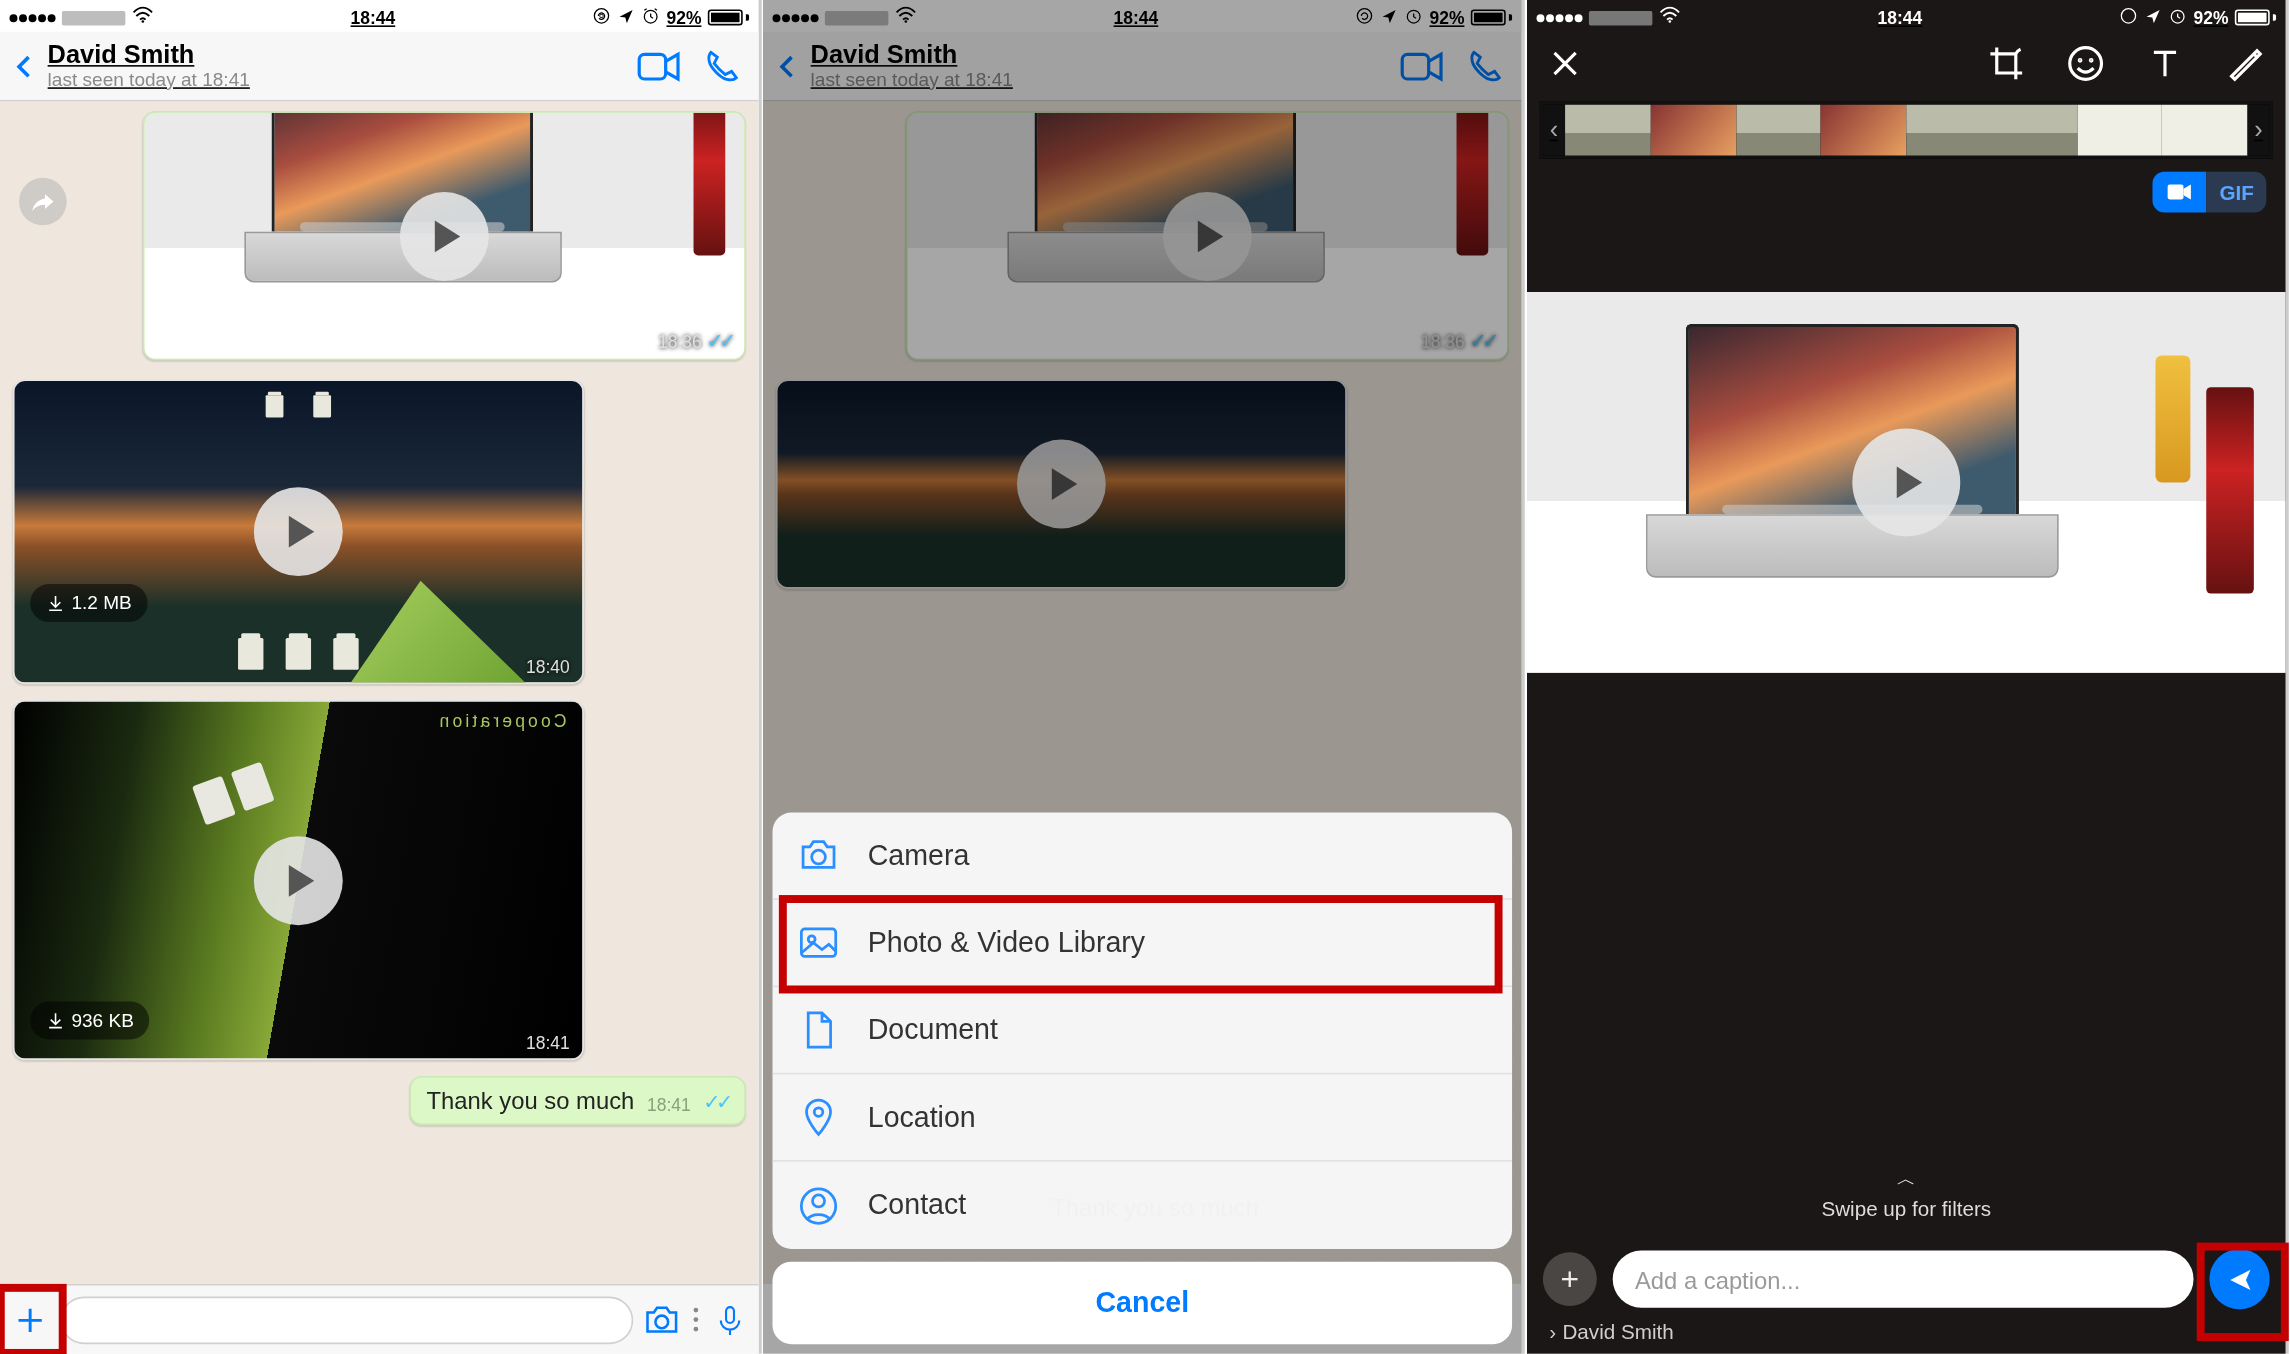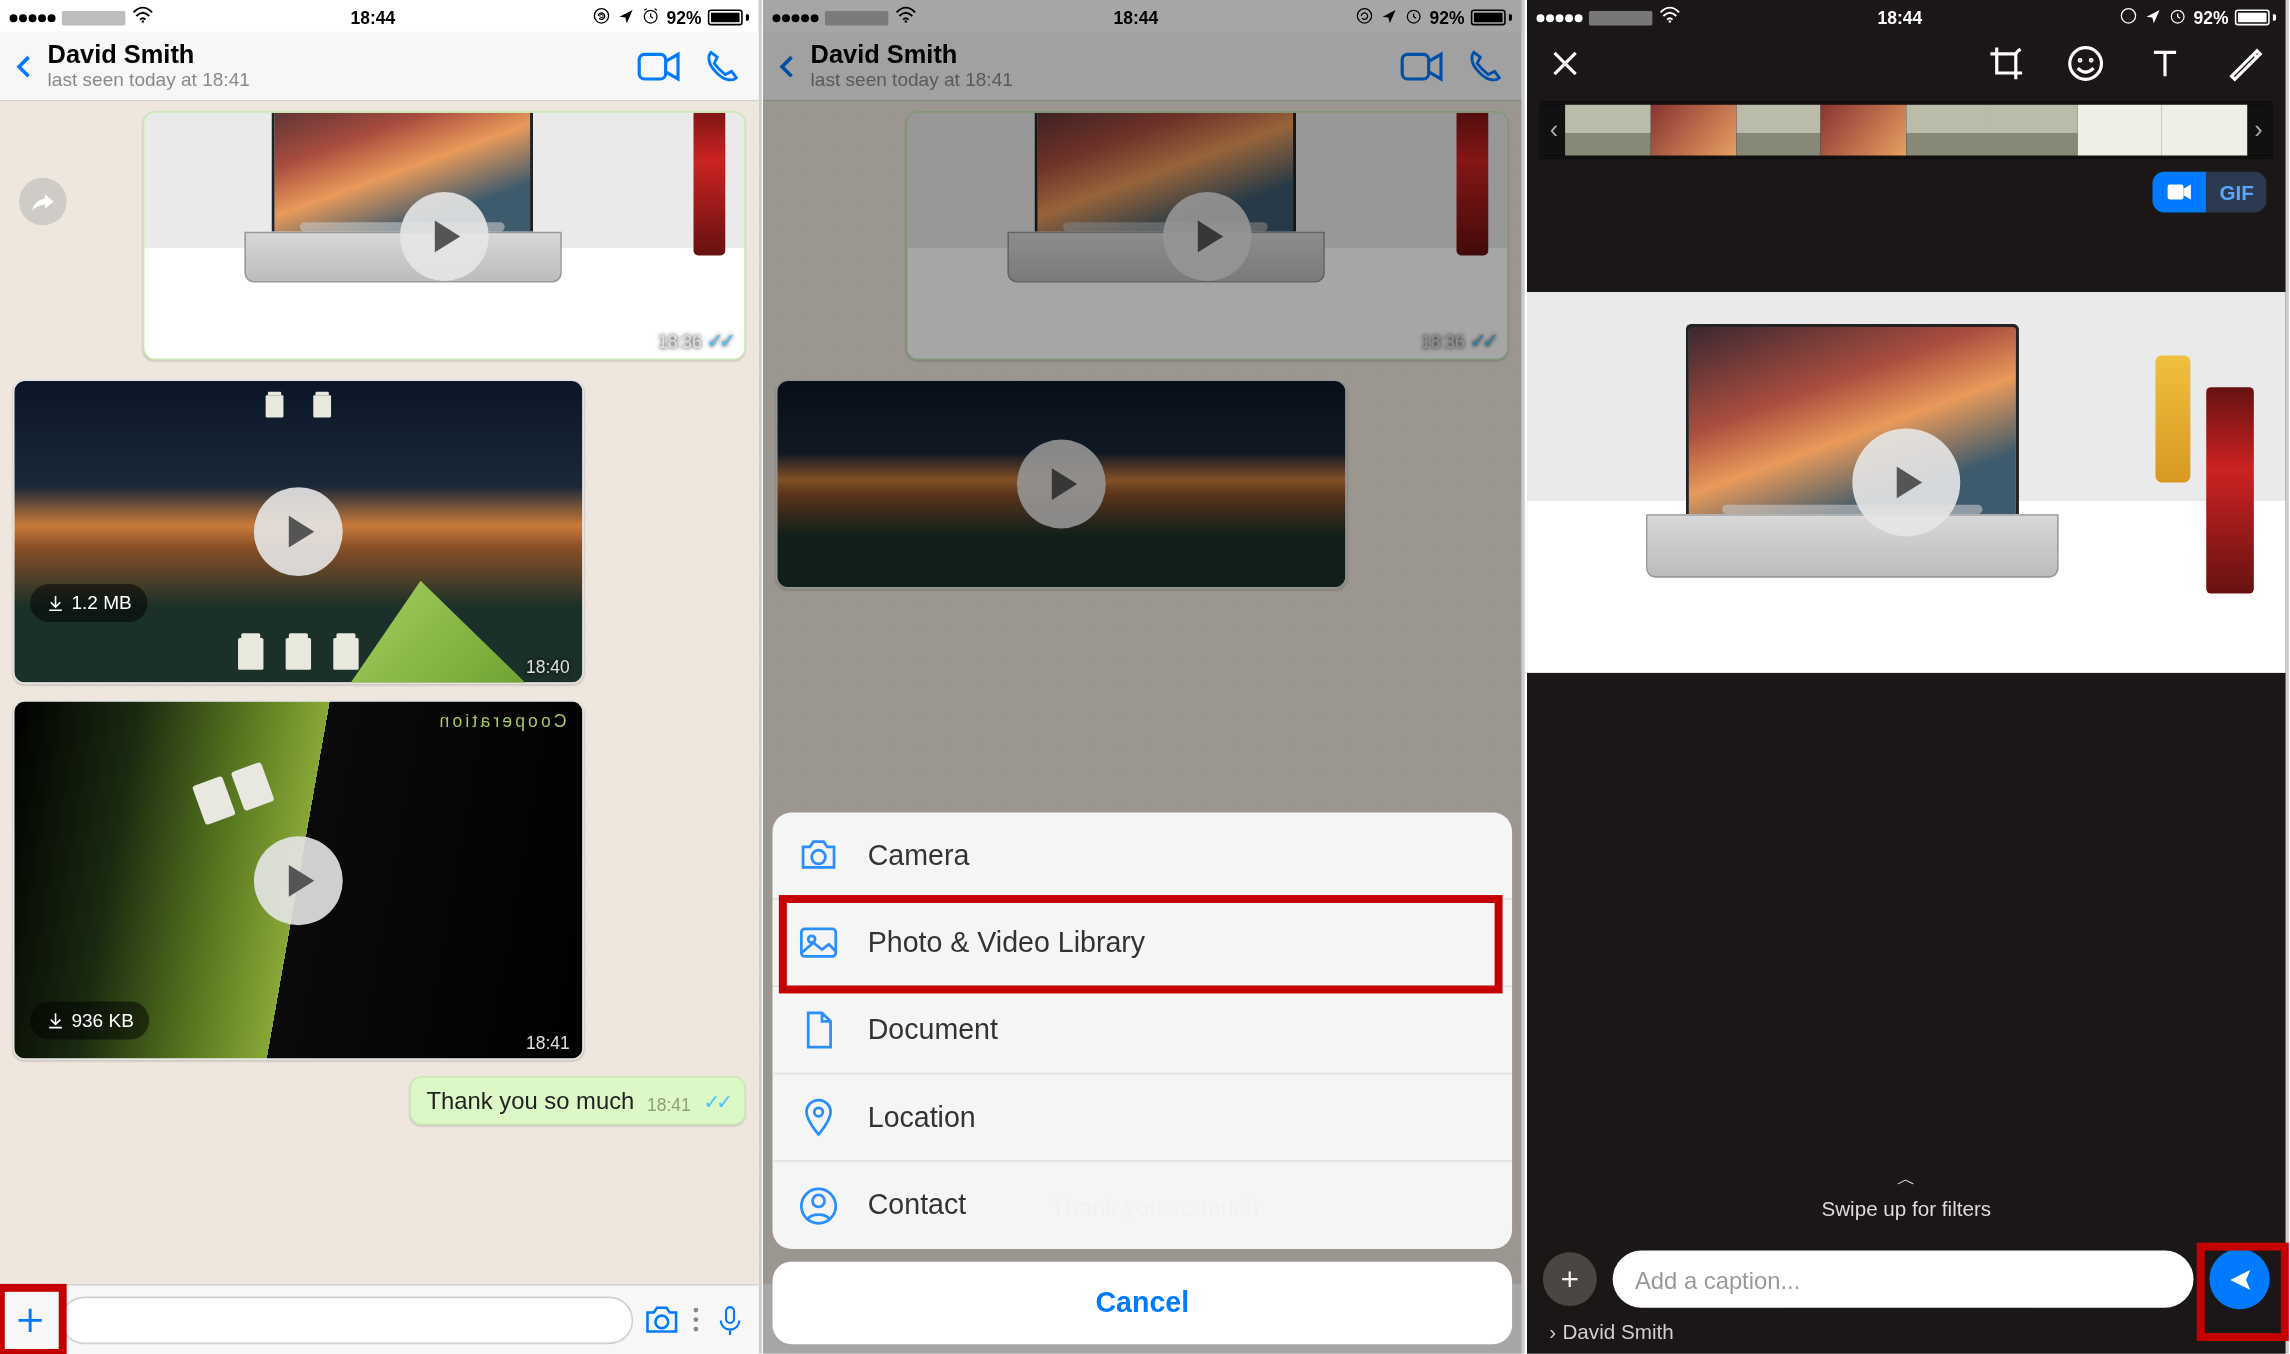--- a/index.html
+++ b/index.html
@@ -119,21 +119,21 @@
   .preview-area { position:absolute; top:184px; left:0; right:0; height:240px; }
   .swipe { position:absolute; bottom:84px; left:0; right:0; text-align:center; font-size:13px; color:#ddd; }
   .swipe-chev { font-size:12px; display:block; margin-bottom:2px; }
   .caption-bar { position:absolute; bottom:28px; left:10px; right:10px; display:flex; align-items:center; gap:10px; }
   .cap-plus { width:34px; height:34px; border-radius:50%; background:#4a4644; display:flex; align-items:center; justify-content:center; font-size:20px; color:#eee; }
   .cap-field { flex:1; height:36px; border-radius:18px; background:#fff; color:#9a9a9a; display:flex; align-items:center; padding:0 14px; font-size:15px; }
   .send-btn { width:38px; height:38px; border-radius:50%; background:#007aff; display:flex; align-items:center; justify-content:center; }
   .send-btn svg { width:17px; height:17px; fill:#fff; }
   .recipient { position:absolute; bottom:6px; left:14px; font-size:13px; color:#cfcfcf; display:flex; align-items:center; gap:4px; }
 
-  .panel-slot { width:803px; height:1354px; overflow:hidden; position:relative; }
+  .panel-slot { width:803px; height:1354px; overflow:hidden; position:relative;text-decoration:underline; }
 </style>
 </head>
 <body>
 
 <div class="container">
 
 <div class="panel-slot">
 <div class="panel scale">
   <div class="status-bar">
     <div class="status-left">

